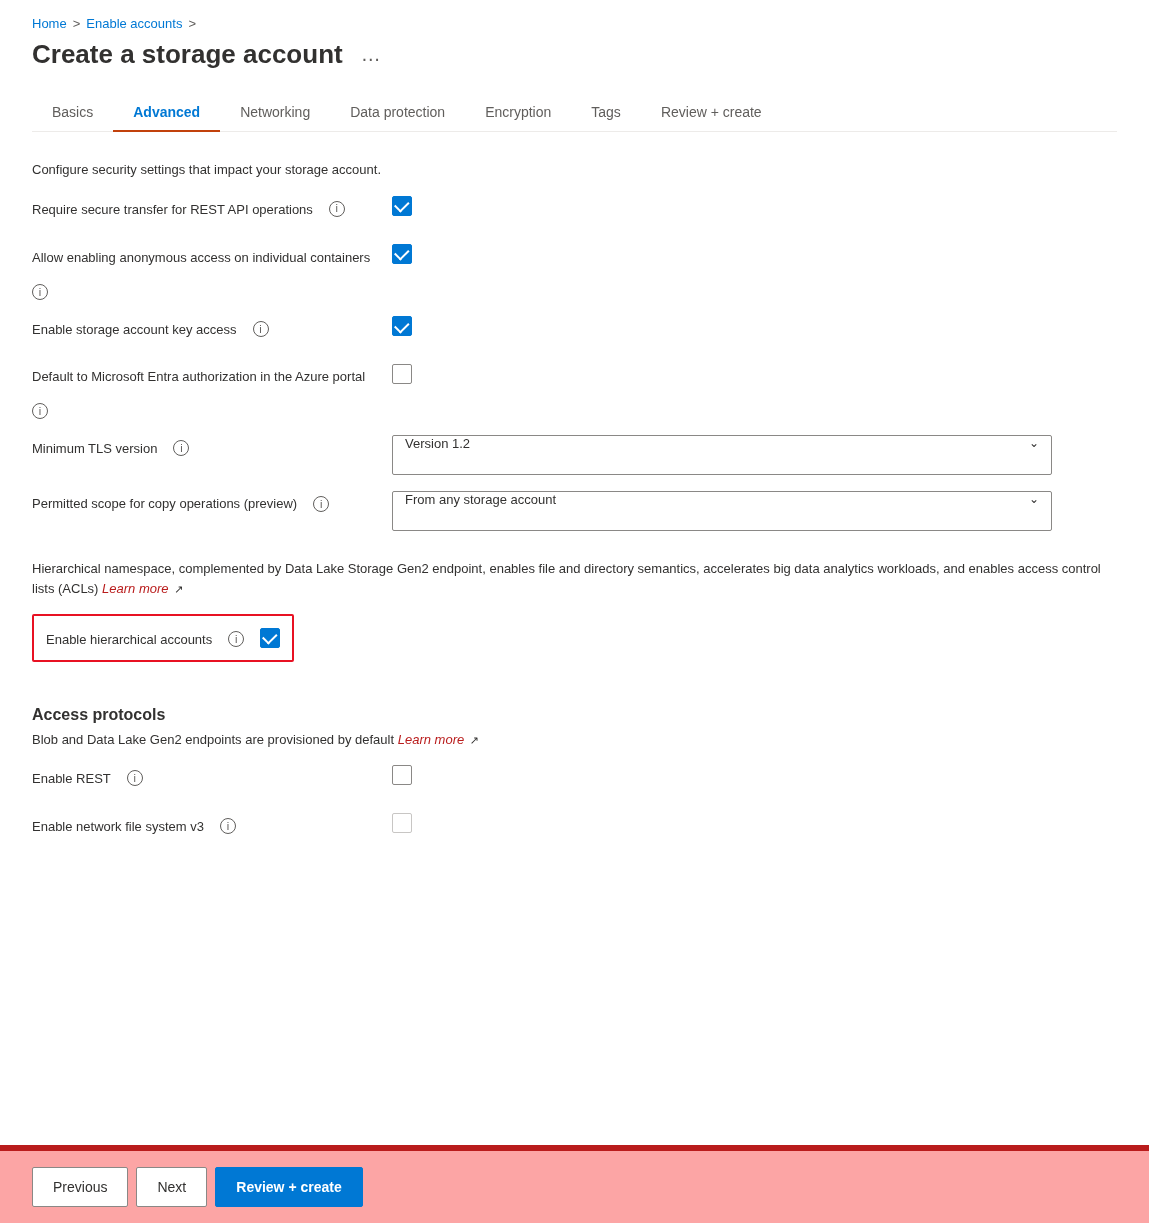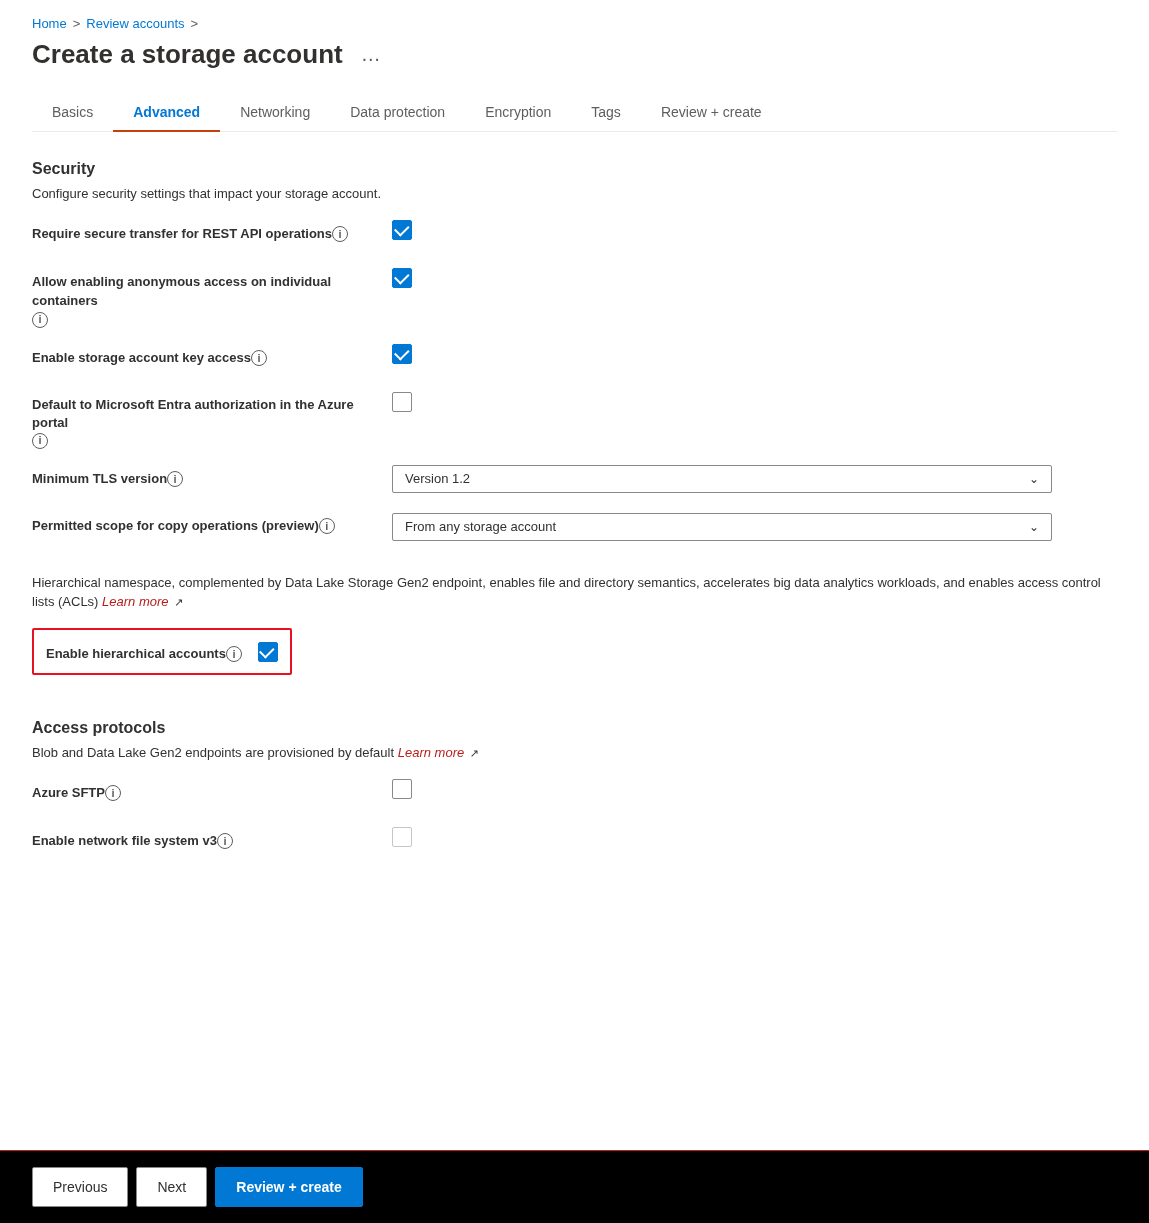--- a/index.html
+++ b/index.html
@@ -98,25 +98,24 @@
       margin-bottom: 16px;
       min-height: 32px;
     }
     .form-label {
       width: 360px;
       min-width: 360px;
       font-size: 13px;
       color: #323130;
       padding-top: 4px;
       display: flex;
-      align-items: center;
-      gap: 0;
+      align-items: flex-start;
+      gap: 16px;
       flex-wrap: wrap;
       line-height: 1.5;
-      font-weight: bold;
     }
     .form-label .info-icon {
       display: inline-flex;
       align-items: center;
       justify-content: center;
       width: 16px;
       height: 16px;
       border-radius: 50%;
       border: 1px solid #605e5c;
       font-size: 11px;
@@ -156,25 +155,25 @@
       width: 11px;
       height: 7px;
       border-left: 2px solid #fff;
       border-bottom: 2px solid #fff;
       transform: rotate(-45deg) translateY(-1px);
     }
 
     
     .select-control {
       width: 660px;
-      height: 28px;
+      height: 40px;
       border: 1px solid #8a8886;
       border-radius: 2px;
       display: flex;
-      align-items: center;
+      align-items: flex-start;
       justify-content: space-between;
       padding: 0 12px;
       cursor: pointer;
       background: #fff;
       font-size: 13px;
       color: #323130;
     }
     .chevron-icon {
       font-size: 12px;
       color: #323130;
@@ -203,22 +202,22 @@
       font-size: 11px;
       margin-left: 2px;
     }
 
     
     .bottom-bar {
       position: fixed;
       bottom: 0;
       left: 0;
       width: 1149px;
-      background: #000000;
-      border-top: 1px solid #b91c1c;
+      background: #fca5a5;
+      border-top: 6px solid #b91c1c;
       padding: 16px 32px;
       display: flex;
       gap: 8px;
       align-items: center;
     }
     .btn {
       height: 40px;
       padding: 0 20px;
       border-radius: 2px;
       font-size: 14px;
@@ -247,41 +246,40 @@
   </style>
 </head>
 <body>
 
 <div class="page-container">
   <div class="main-content">
 
     <div class="breadcrumb">
       <a href="#">Home</a>
       <span>&gt;</span>
-      <a href="#">Review accounts</a>
+      <a href="#">Enable accounts</a>
       <span>&gt;</span>
     </div>
 
     <div class="page-title-row">
       <h1 class="page-title">Create a storage account</h1>
       <button class="ellipsis-btn">…</button>
     </div>
 
     <div class="tabs">
       <div class="tab">Basics</div>
       <div class="tab active">Advanced</div>
       <div class="tab">Networking</div>
       <div class="tab">Data protection</div>
       <div class="tab">Encryption</div>
       <div class="tab">Tags</div>
       <div class="tab">Review + create</div>
     </div>
 
     <div class="section">
-      <div class="section-title">Security</div>
       <div class="section-desc">Configure security settings that impact your storage account.</div>
 
       <div class="form-row">
         <div class="form-label">
           <span>Require secure transfer for REST API operations</span>
           <span class="info-icon">i</span>
         </div>
         <div class="form-control">
           <div class="checkbox-container">
             <div class="checkbox checked"></div>
@@ -376,21 +374,21 @@
       <div class="section-title">Access protocols</div>
       <div class="section-desc">
         <span>Blob and Data Lake Gen2 endpoints are provisioned by default</span>
         <span> </span>
         <a href="#" class="link">Learn more</a>
         <span class="external-icon">↗</span>
       </div>
 
       <div class="form-row">
         <div class="form-label">
-          <span>Azure SFTP</span>
+          <span>Enable REST</span>
           <span class="info-icon">i</span>
         </div>
         <div class="form-control">
           <div class="checkbox-container">
             <div class="checkbox"></div>
           </div>
         </div>
       </div>
 
       <div class="form-row">

